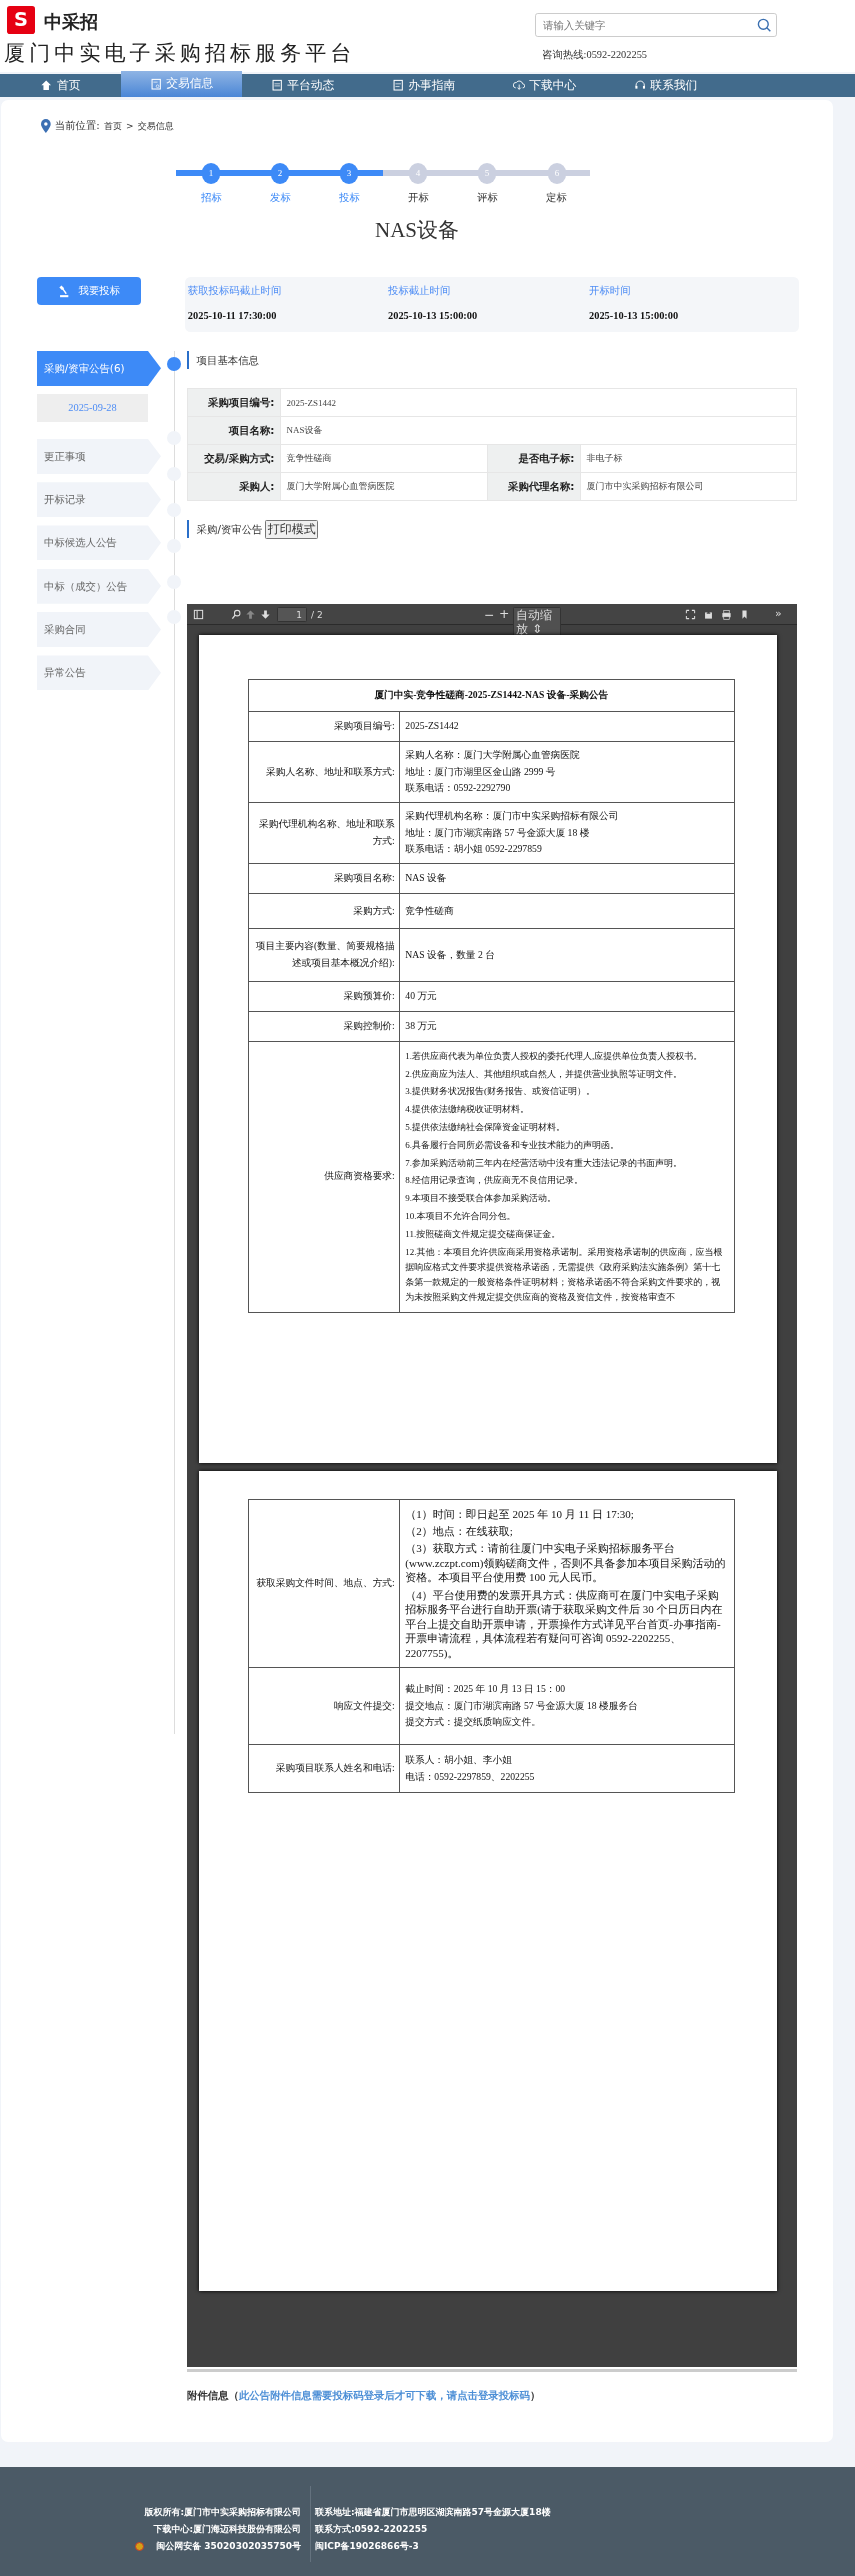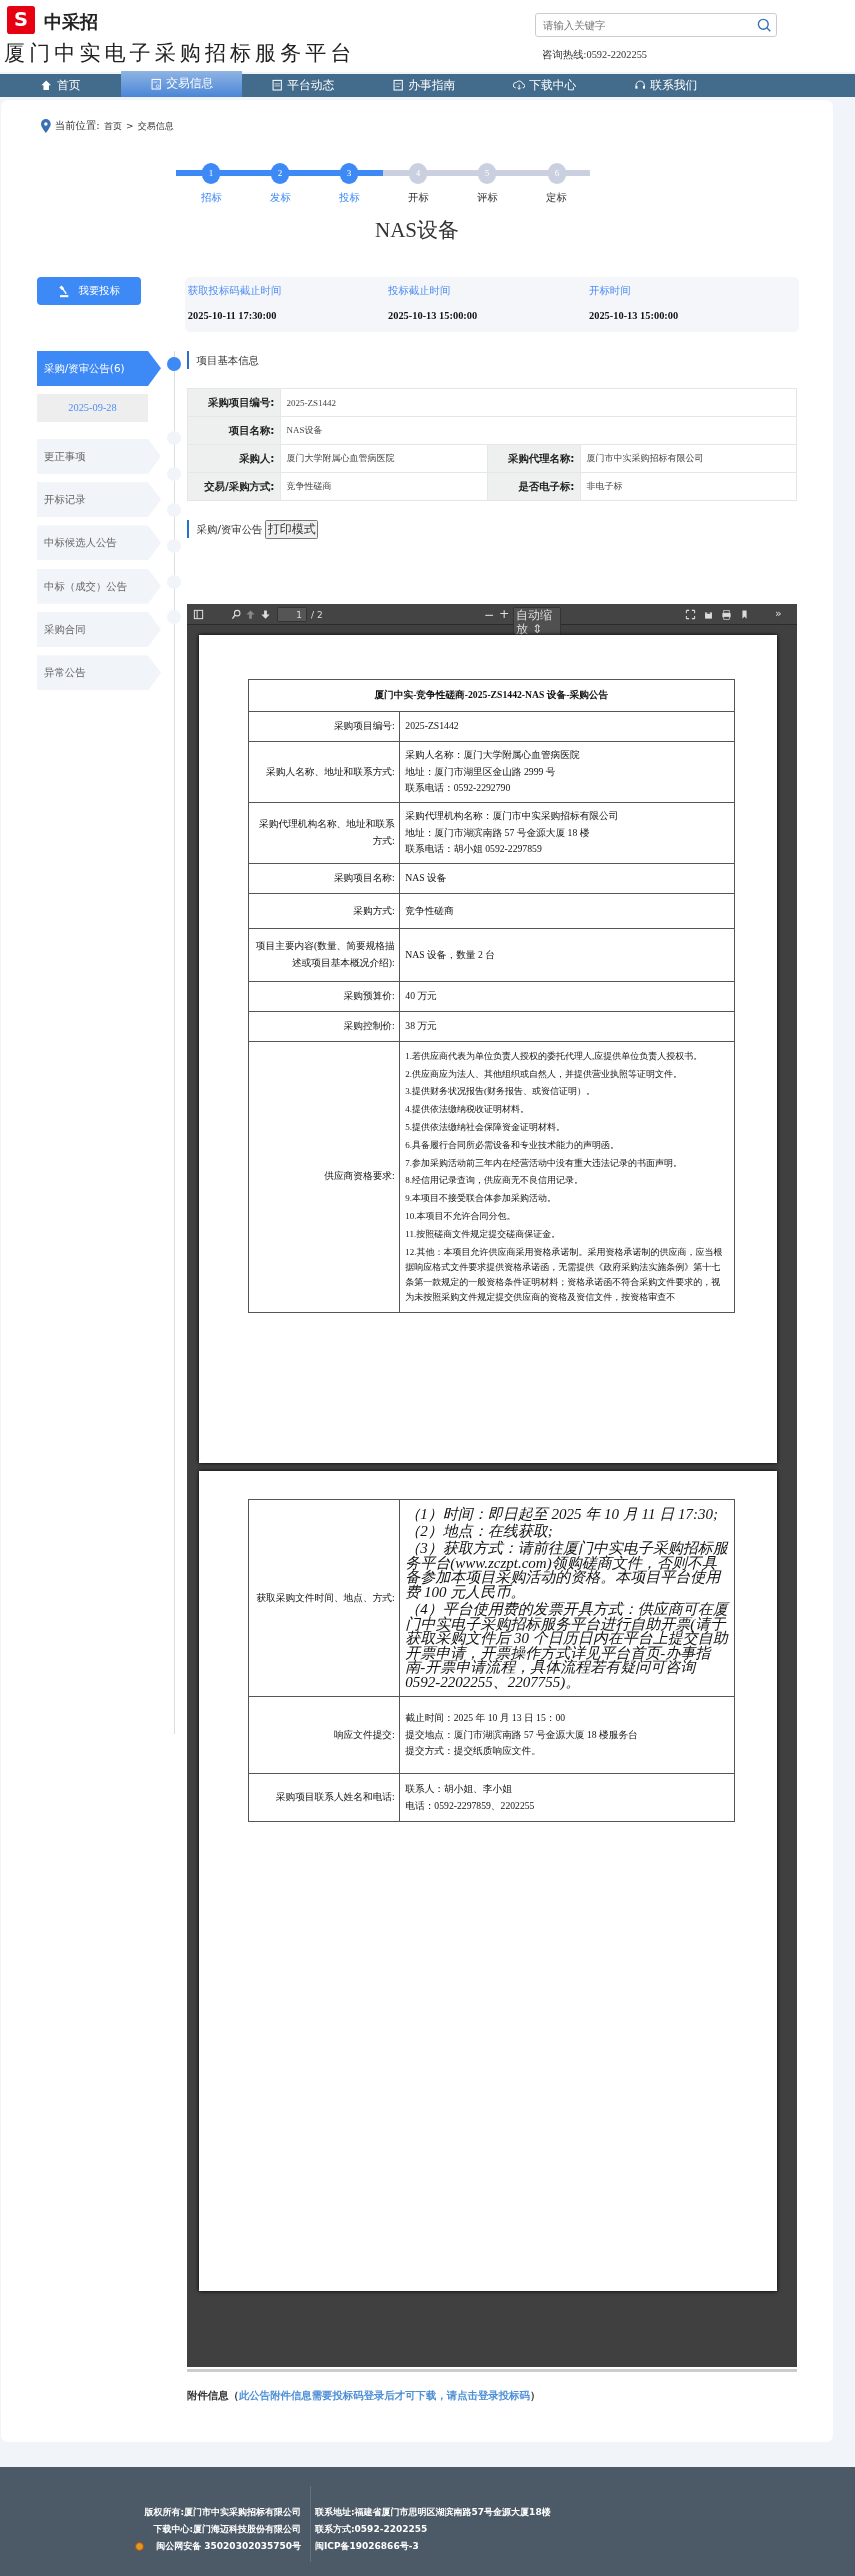--- a/index.html
+++ b/index.html
@@ -204,30 +204,30 @@
   <tbody>
       <tr>
     <td class="lab">采购项目编号:</td>
     <td class="val" colspan="3">2025-ZS1442</td>
   </tr>
   <tr>
     <td class="lab">项目名称:</td>
     <td class="val" colspan="3">NAS设备</td>
   </tr>
   <tr>
+    <td class="lab">交易/采购方式:</td>
+    <td class="val" style="width:207px;">竞争性磋商</td>
+    <td class="lab">是否电子标:</td>
+    <td class="val">非电子标</td>
+  </tr>
+  <tr>
     <td class="lab">采购人:</td>
     <td class="val">厦门大学附属心血管病医院</td>
     <td class="lab">采购代理名称:</td>
     <td class="val">厦门市中实采购招标有限公司</td>
-  </tr>
-  <tr>
-    <td class="lab">交易/采购方式:</td>
-    <td class="val" style="width:207px;">竞争性磋商</td>
-    <td class="lab">是否电子标:</td>
-    <td class="val">非电子标</td>
   </tr>
 </tbody>
   </table>
 
 <div class="section-head" style="top:520px;">
   <span>采购/资审公告</span><button class="print-btn">打印模式</button>
 </div>
 
 <div class="viewer">
   <div class="pdf-toolbar">
@@ -333,21 +333,21 @@
           </tr>
     </tbody>
       </table>
   </div>
 
   <div class="pdf-page" style="top:867px;height:820px;">
     <table class="doc-table" style="top:28px;">
       <tbody>
       <tr>
             <td class="dl">获取采购文件时间、地点、方式:</td>
-        <td style="font-size:15px;line-height:14.5px;font-style:italic;">
+        <td style="font-size:11px;line-height:14.5px;">
               <p>（1）时间：即日起至 2025 年 10 月 11 日 17:30;</p>
               <p>（2）地点：在线获取;</p>
               <p>（3）获取方式：请前往厦门中实电子采购招标服务平台(www.zczpt.com)领购磋商文件，否则不具备参加本项目采购活动的资格。本项目平台使用费 100 元人民币。</p>
               <p>（4）平台使用费的发票开具方式：供应商可在厦门中实电子采购招标服务平台进行自助开票(请于获取采购文件后 30 个日历日内在平台上提交自助开票申请，开票操作方式详见平台首页-办事指南-开票申请流程，具体流程若有疑问可咨询 0592-2202255、2207755)。</p>
             </td>
           </tr>
       <tr>
             <td class="dl" style="height:77px;">响应文件提交:</td>
         <td>
               <div>截止时间：2025 年 10 月 13 日 15：00</div>

